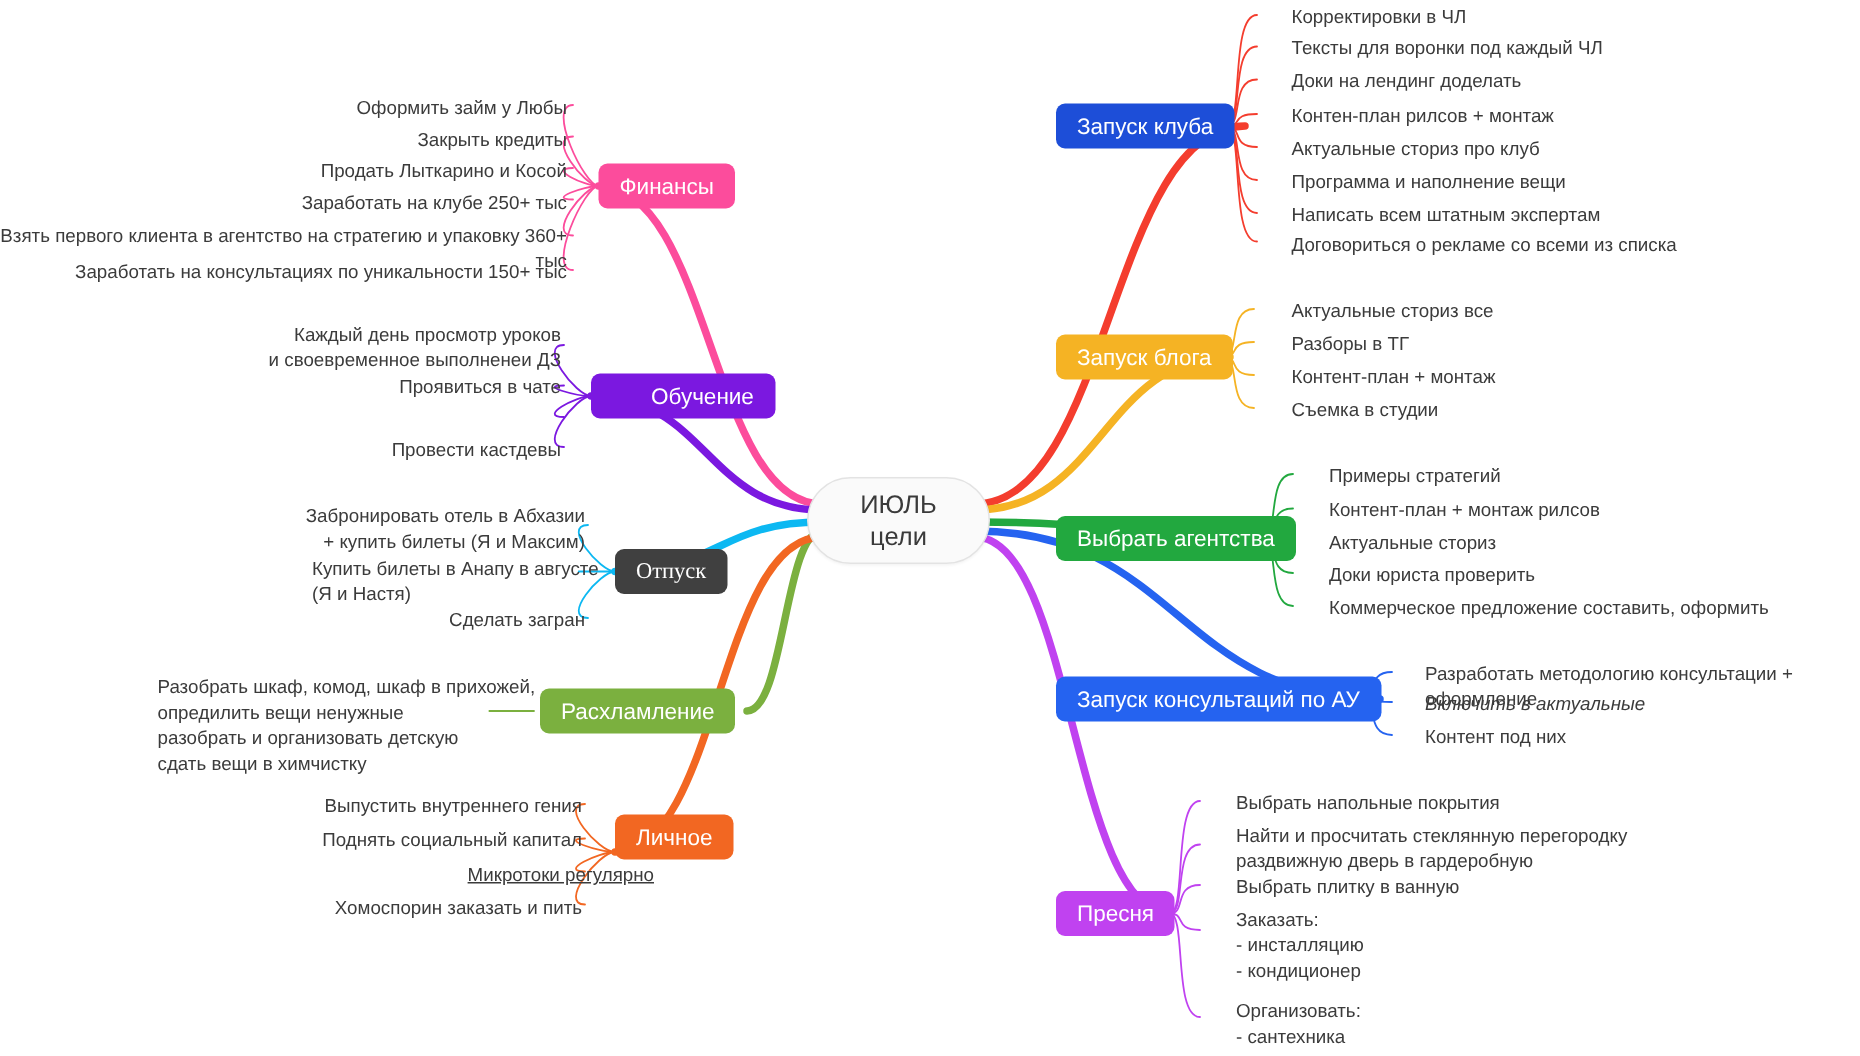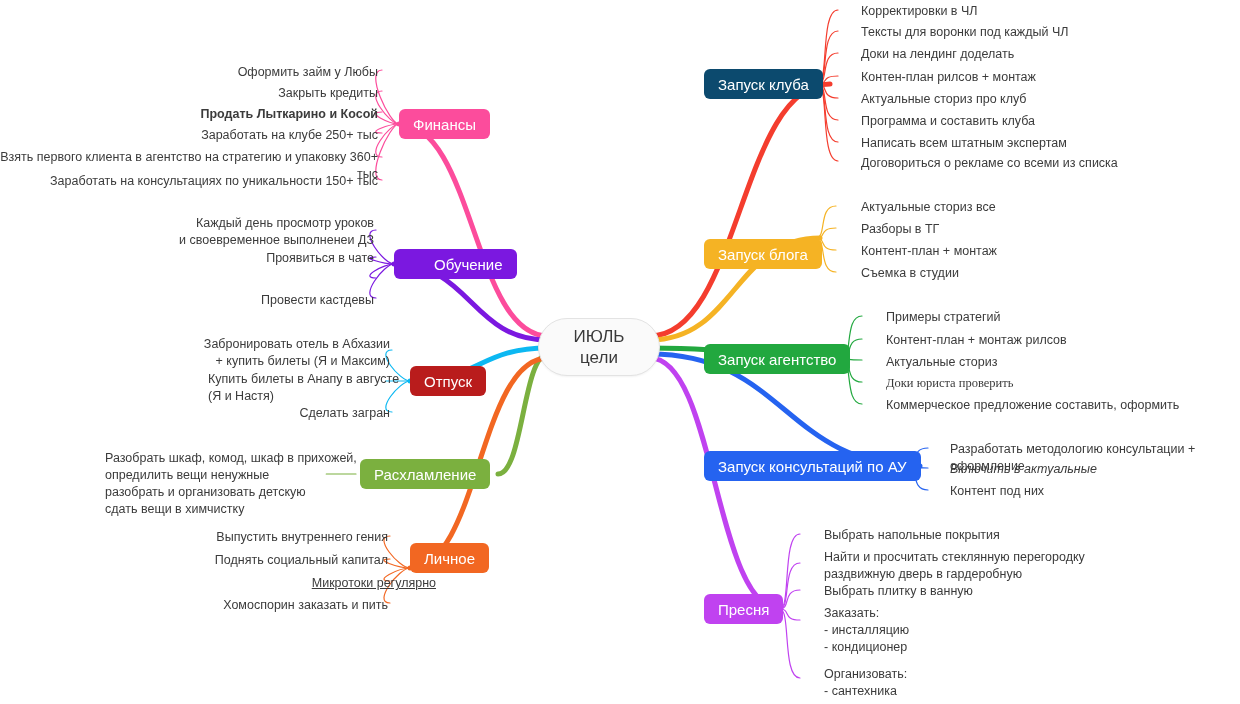--- a/index.html
+++ b/index.html
@@ -86,49 +86,49 @@
     <span>ИЮЛЬ</span>
     <span>цели</span>
   </div>
 
   <div class="chip" style="left:399px;top:109px;background:#fc4c9c;">
     <span>Финансы</span>
   </div>
   <div class="chip" style="left:394px;top:249px;background:#7b18e0;padding-left:40px;">
     <span>Обучение</span>
   </div>
-  <div class="chip" style="left:410px;top:366px;background:#b91c1c;">
+  <div class="chip" style="left:410px;top:366px;background:#404040;font-family:Liberation Serif, serif;">
     <span>Отпуск</span>
   </div>
   <div class="chip" style="left:360px;top:459px;background:#7bb03f;">
     <span>Расхламление</span>
   </div>
   <div class="chip" style="left:410px;top:543px;background:#f26722;">
     <span>Личное</span>
   </div>
 
-  <div class="chip" style="left:704px;top:69px;background:#0c4a6e;">
+  <div class="chip" style="left:704px;top:69px;background:#1d4ed8;">
     <span>Запуск клуба</span>
   </div>
-  <div class="chip" style="left:704px;top:223px;background:#f5b324;margin-top:16px;">
+  <div class="chip" style="left:704px;top:223px;background:#f5b324;">
     <span>Запуск блога</span>
   </div>
   <div class="chip" style="left:704px;top:344px;background:#22a83f;">
-    <span>Запуск агентство</span>
+    <span>Выбрать агентства</span>
   </div>
   <div class="chip" style="left:704px;top:451px;background:#2563f0;">
     <span>Запуск консультаций по АУ</span>
   </div>
   <div class="chip" style="left:704px;top:594px;background:#c042f0;">
     <span>Пресня</span>
   </div>
 
   <div class="leaf r" style="right:862px;top:64px;">Оформить займ у Любы</div>
   <div class="leaf r" style="right:862px;top:85px;">Закрыть кредиты</div>
-  <div class="leaf r" style="right:862px;top:106px;font-weight:bold;">Продать Лыткарино и Косой</div>
+  <div class="leaf r" style="right:862px;top:106px;">Продать Лыткарино и Косой</div>
   <div class="leaf r" style="right:862px;top:127px;">Заработать на клубе 250+ тыс</div>
   <div class="leaf r" style="right:862px;top:149px;">Взять первого клиента в агентство на стратегию и упаковку 360+ тыс</div>
   <div class="leaf r" style="right:862px;top:173px;">Заработать на консультациях по уникальности 150+ тыс</div>
 
   <div class="leaf r" style="right:866px;top:215px;">Каждый день просмотр уроков
 и своевременное выполненеи ДЗ</div>
   <div class="leaf r" style="right:866px;top:250px;">Проявиться в чате</div>
   <div class="leaf r" style="right:866px;top:292px;">Провести кастдевы</div>
 
   <div class="leaf r" style="right:850px;top:336px;">Забронировать отель в Абхазии
@@ -145,33 +145,33 @@
   <div class="leaf r" style="right:852px;top:529px;">Выпустить внутреннего гения</div>
   <div class="leaf r" style="right:852px;top:552px;">Поднять социальный капитал</div>
   <div class="leaf r" style="right:804px;top:575px;text-decoration:underline;">Микротоки регулярно</div>
   <div class="leaf r" style="right:852px;top:597px;">Хомоспорин заказать и пить</div>
 
   <div class="leaf l" style="left:861px;top:3px;">Корректировки в ЧЛ</div>
   <div class="leaf l" style="left:861px;top:24px;">Тексты для воронки под каждый ЧЛ</div>
   <div class="leaf l" style="left:861px;top:46px;">Доки на лендинг доделать</div>
   <div class="leaf l" style="left:861px;top:69px;">Контен-план рилсов + монтаж</div>
   <div class="leaf l" style="left:861px;top:91px;">Актуальные сториз про клуб</div>
-  <div class="leaf l" style="left:861px;top:113px;">Программа и составить клуба</div>
+  <div class="leaf l" style="left:861px;top:113px;">Программа и наполнение вещи</div>
   <div class="leaf l" style="left:861px;top:135px;">Написать всем штатным экспертам</div>
   <div class="leaf l" style="left:861px;top:155px;">Договориться о рекламе со всеми из списка</div>
 
   <div class="leaf l" style="left:861px;top:199px;">Актуальные сториз все</div>
   <div class="leaf l" style="left:861px;top:221px;">Разборы в ТГ</div>
   <div class="leaf l" style="left:861px;top:243px;">Контент-план + монтаж</div>
   <div class="leaf l" style="left:861px;top:265px;">Съемка в студии</div>
 
   <div class="leaf l" style="left:886px;top:309px;">Примеры стратегий</div>
   <div class="leaf l" style="left:886px;top:332px;">Контент-план + монтаж рилсов</div>
   <div class="leaf l" style="left:886px;top:354px;">Актуальные сториз</div>
-  <div class="leaf l" style="left:886px;top:375px;font-family:Liberation Serif, serif;">Доки юриста проверить</div>
+  <div class="leaf l" style="left:886px;top:375px;">Доки юриста проверить</div>
   <div class="leaf l" style="left:886px;top:397px;text-align:center;">Коммерческое предложение составить, оформить</div>
 
   <div class="leaf l" style="left:950px;top:441px;">Разработать методологию консультации + оформление</div>
   <div class="leaf l" style="left:950px;top:461px;font-style:italic;">Включить в актуальные</div>
   <div class="leaf l" style="left:950px;top:483px;">Контент под них</div>
 
   <div class="leaf l" style="left:824px;top:527px;">Выбрать напольные покрытия</div>
   <div class="leaf l" style="left:824px;top:549px;">Найти и просчитать стеклянную перегородку
 раздвижную дверь в гардеробную</div>
   <div class="leaf l" style="left:824px;top:583px;">Выбрать плитку в ванную</div>

